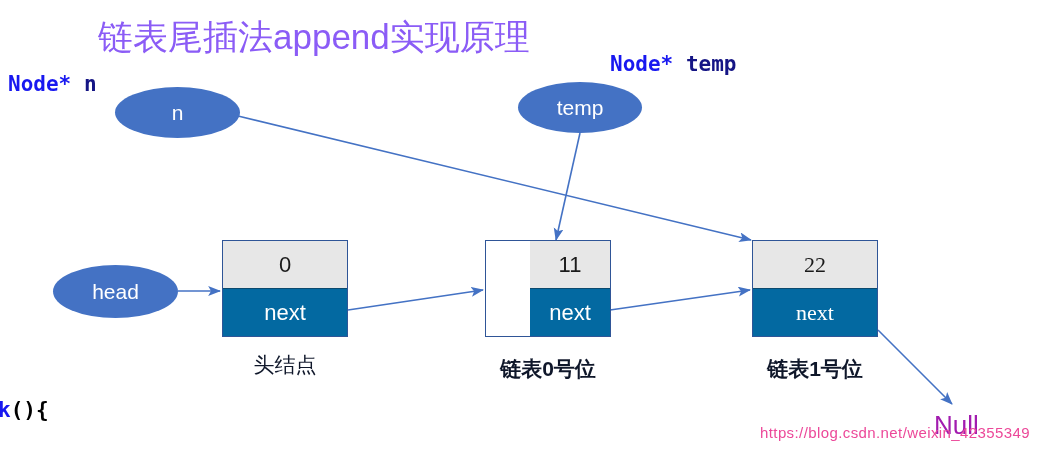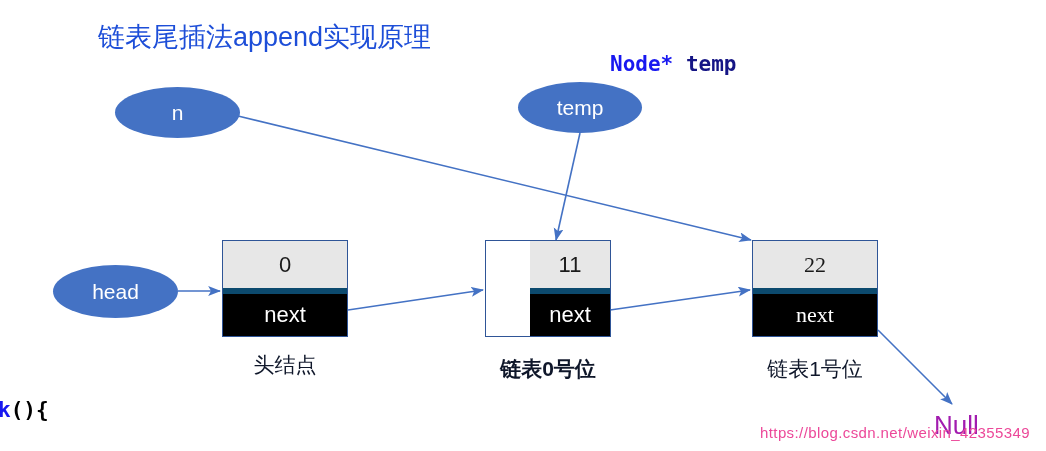--- a/index.html
+++ b/index.html
@@ -22,23 +22,23 @@
     left: 0; top: 0;
     width: 1046px;
     height: 451px;
     pointer-events: none;
   }
 
   .title {
     position: absolute;
     left: 98px;
     top: 16px;
-    font-size: 27px;
+    font-size: 35px;
     line-height: 42px;
-    color: #1d4ed8;
+    color: #8b5cf6;
     white-space: nowrap;
     letter-spacing: 0px;
   }
 
   .code-label {
     position: absolute;
     font-family: "DejaVu Sans Mono", "Liberation Mono", monospace;
     font-size: 21px;
     line-height: 24px;
     white-space: pre;
@@ -71,28 +71,28 @@
     background: #e7e7e7;
     color: #1a1a1a;
     display: flex;
     align-items: center;
     justify-content: center;
     font-size: 22px;
     box-sizing: border-box;
   }
   .node-next {
     height: 48px;
-    background: #000000;
+    background: #0369a1;
     color: #ffffff;
     display: flex;
     align-items: center;
     justify-content: center;
     font-size: 22px;
     box-sizing: border-box;
-    border-top: 6px solid #0c4a6e;
+    border-top: 1px solid #0c4a6e;
   }
 
   .caption {
     position: absolute;
     font-size: 21px;
     line-height: 26px;
     color: #0f172a;
     white-space: nowrap;
     text-align: center;
   }
@@ -136,20 +136,21 @@
 
     <line x1="238" y1="116" x2="751" y2="240" stroke="#4472c4" stroke-width="1.6" marker-end="url(#ah)"></line>
 
     <line x1="580" y1="133" x2="556" y2="240" stroke="#4472c4" stroke-width="1.6" marker-end="url(#ah)"></line>
 
     <line x1="878" y1="330" x2="952" y2="404" stroke="#4472c4" stroke-width="1.6" marker-end="url(#ah)"></line>
   </svg>
 
   <div class="title">链表尾插法append实现原理</div>
 
+  <div class="code-label" style="left:8px; top:72px;"><span class="kw">Node*</span><span class="plain"> </span><span class="var">n</span></div>
 
   <div class="code-label" style="left:610px; top:52px;"><span class="kw">Node*</span><span class="plain"> </span><span class="var">temp</span></div>
 
   <div class="code-label" style="left:-2px; top:398px;"><span class="kw">k</span><span class="plain">(){</span></div>
 
   <div class="ellipse" style="left:115px; top:87px; width:125px; height:51px;">
     <span>n</span>
   </div>
 
   <div class="ellipse" style="left:518px; top:82px; width:124px; height:51px;">
@@ -169,19 +170,19 @@
   <div class="node-box" style="left:485px; top:240px;padding-left:44px;">
     <div class="node-val">11</div>
     <div class="node-next">next</div>
   </div>
   <div class="caption" style="left:480px; top:356px; width:136px;font-weight:bold;">链表0号位</div>
 
   <div class="node-box" style="left:752px; top:240px;font-family:Liberation Serif, serif;">
     <div class="node-val">22</div>
     <div class="node-next">next</div>
   </div>
-  <div class="caption" style="left:747px; top:356px; width:136px;">链表1号位</div>
+  <div class="caption" style="left:747px; top:356px; width:136px;font-weight:bold;">链表1号位</div>
 
   <div class="null-label" style="left:934px; top:412px;">Null</div>
 
   <div class="watermark">https://blog.csdn.net/weixin_42355349</div>
 
 </div>
 
 </body></html>

